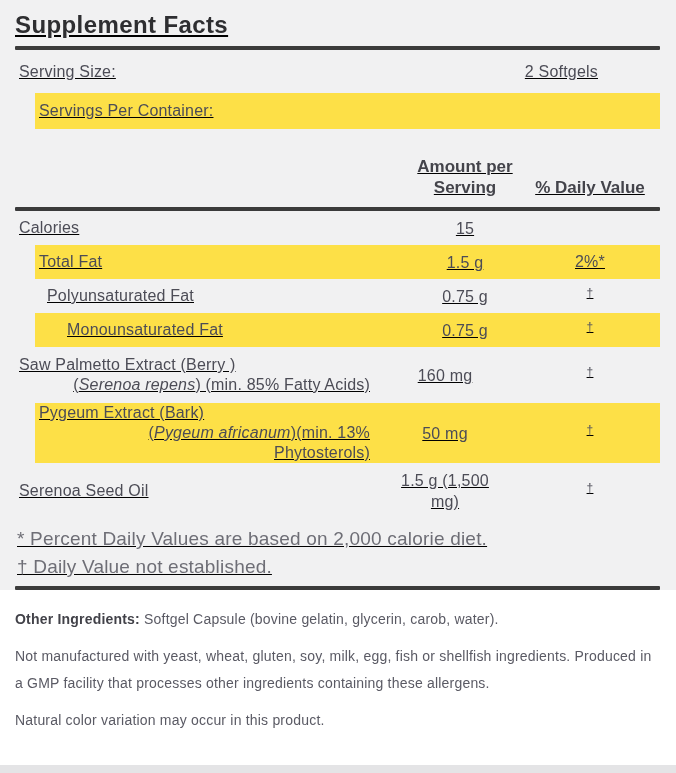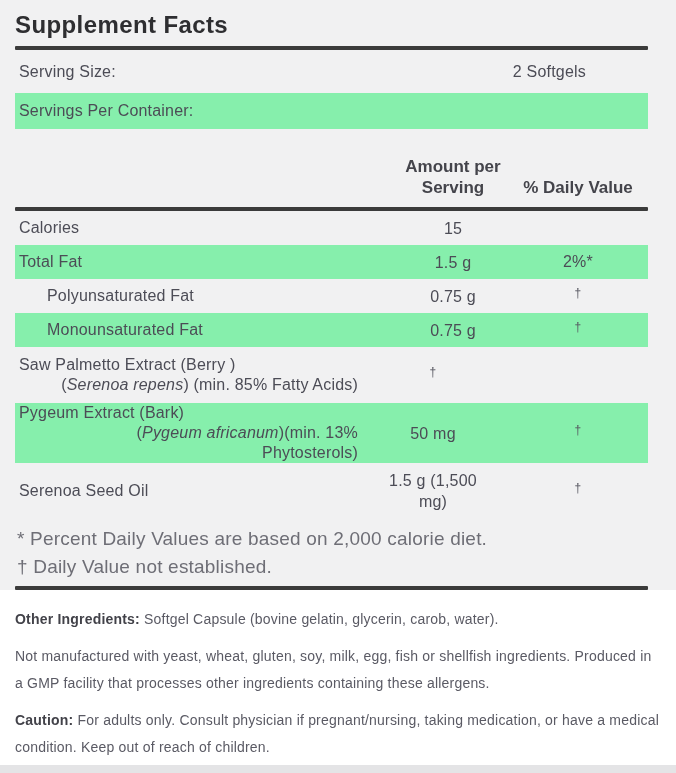--- a/index.html
+++ b/index.html
@@ -1,31 +1,31 @@
 <!DOCTYPE html>
 <html><head>
 <meta charset="utf-8">
 <style>
   * { margin:0; padding:0; box-sizing:border-box; }
   html,body { width:676px; height:773px; overflow:hidden; background:#ffffff;
               font-family:"Liberation Sans", sans-serif; }
   .page { position:relative; width:676px; height:773px; }
 
   
-  .facts { background:#f1f1f2; padding:9px 28px 0 15px; }
+  .facts { background:#f1f1f2; padding:9px 16px 0 15px;text-decoration:underline; }
   .facts h1 { font-size:24px; font-weight:bold; color:#2e2e31; letter-spacing:0.4px;
               line-height:32px; padding-left:0; }
   .rule { height:4px; background:#3b3b3b; border-radius:1px; }
   .rule.top { margin-top:5px; }
 
   .srow { display:flex; justify-content:space-between; align-items:center;
           font-size:16px; color:#4c4c56; letter-spacing:0.2px; }
   .srow-1 { height:43px; padding:0 4px; }
   .srow-2 { height:36px; padding:0 4px; }
-  .white { background:#86efac; }
+  .white { background:#fde047;margin-left:20px; }
   .sval { padding-right:58px; }
 
   .grid { display:grid; grid-template-columns:1fr 110px 140px; align-items:center; }
   .thead { min-height:78px; align-items:end; padding-bottom:9px; }
   .hdr { font-weight:bold; color:#44444b; font-size:17px; line-height:20px; }
   .amt { text-align:center; line-height:21px; }
   .dv  { text-align:center; }
 
   .t-row { min-height:34px; font-size:16px; color:#4c4c56; letter-spacing:0.2px; }
   .t-row.tall { min-height:56px;gap:20px; }
@@ -97,20 +97,21 @@
       <span class="lbl indent">Monounsaturated Fat</span>
       <span class="amt">0.75 g</span>
       <span class="dv dag">†</span>
     </div>
 
     <div class="grid t-row tall">
       <span class="lbl">
         <span class="l1">Saw Palmetto Extract (Berry )</span>
         <span class="l2"><span>(</span><em>Serenoa repens</em><span>) (min. 85% Fatty Acids)</span></span>
       </span>
+      <span class="amt">160 mg</span>
       <span class="dv dag">†</span>
     </div>
 
     <div class="grid t-row tall white">
       <span class="lbl">
         <span class="l1">Pygeum Extract (Bark)</span>
         <span class="l2"><span>(</span><em>Pygeum africanum</em><span>)(min. 13% Phytosterols)</span></span>
       </span>
       <span class="amt">50 mg</span>
       <span class="dv dag">†</span>
@@ -126,18 +127,17 @@
       <p>* Percent Daily Values are based on 2,000 calorie diet.</p>
       <p>† Daily Value not established.</p>
     </div>
 
     <div class="rule"></div>
   </section>
 
   <section class="info">
     <p><strong>Other Ingredients:</strong><span> Softgel Capsule (bovine gelatin, glycerin, carob, water).</span></p>
     <p>Not manufactured with yeast, wheat, gluten, soy, milk, egg, fish or shellfish ingredients. Produced in a GMP facility that processes other ingredients containing these allergens.</p>
-    <p><strong>Caution:</strong><span> For adults only. Consult physician if pregnant/nursing, taking medication, or have a medical condition. Keep out of reach of children.</span></p>
     <p>Natural color variation may occur in this product.</p>
   </section>
 
   <div class="bottom-strip"></div>
 </div>
 
 </body></html>

